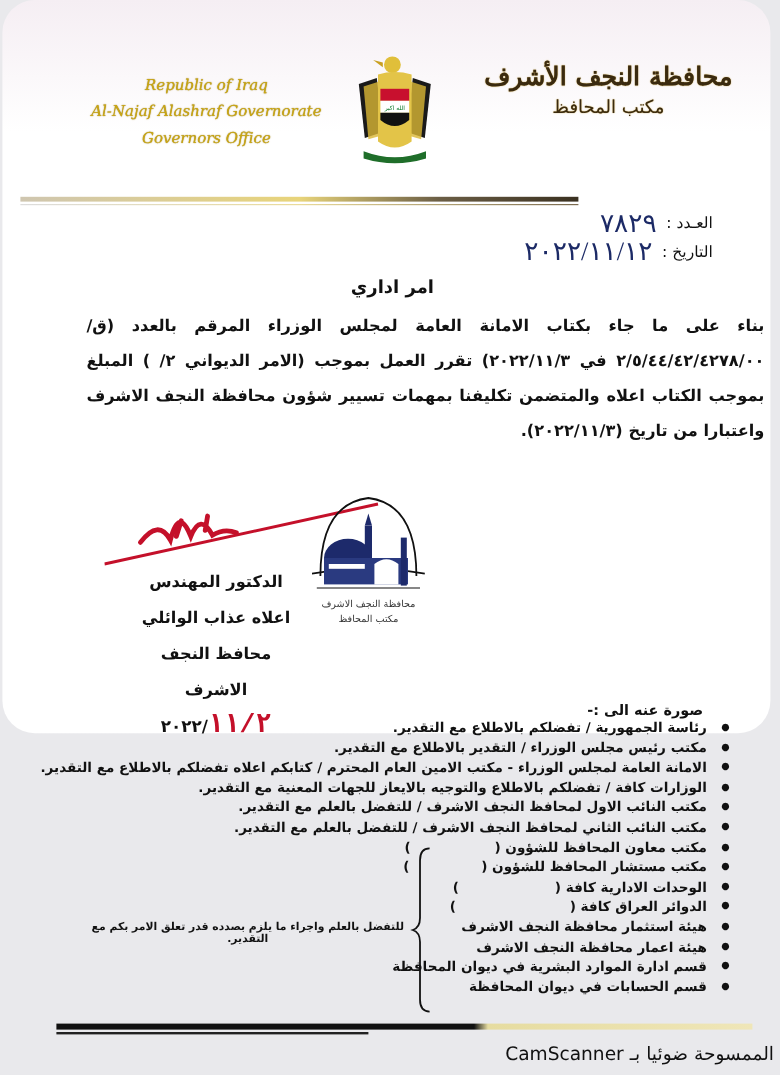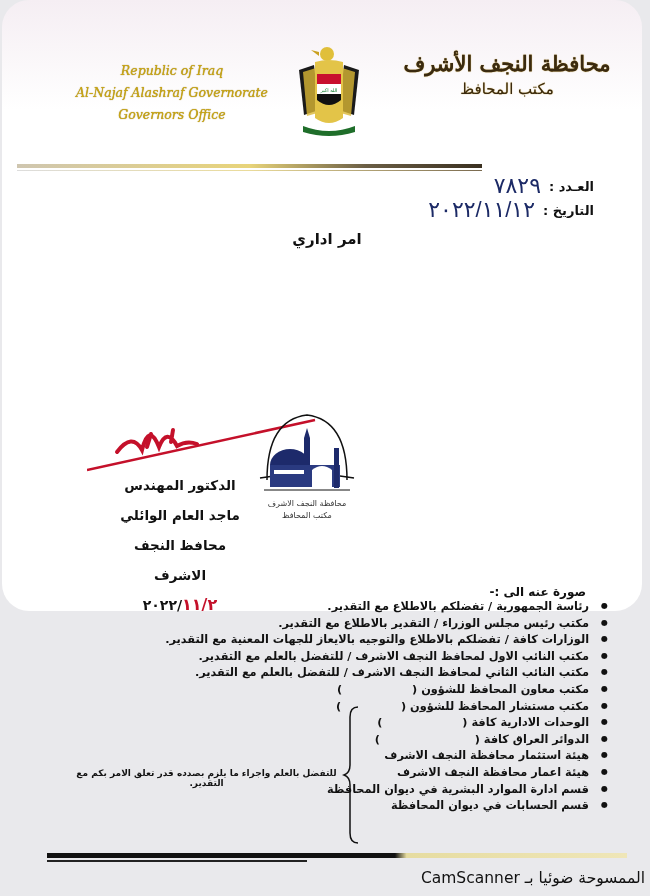--- a/index.html
+++ b/index.html
@@ -34,41 +34,41 @@
   .header-rule {
     position: absolute; left: 15px; top: 164px; width: 465px; height: 4px;
     background: linear-gradient(90deg, #cfc6b0 0%, #e8d47a 50%, #6b5e45 75%, #3a3020 100%);
   }
   .header-rule2 {
     position: absolute; left: 15px; top: 170px; width: 465px; height: 1px;
     background: linear-gradient(90deg, #ddd 0%, #eadb9a 50%, #7a6a4f 100%);
   }
   .ref-block { position: absolute; right: 48px; top: 174px; direction: rtl; }
   .ref-row { display: flex; align-items: center; gap: 8px; height: 24px; }
-  .ref-label { font-weight: bold; font-size: 13px; color: #111; }
+  .ref-label { font-weight: normal; font-size: 13px; color: #111; }
   .ref-value {
-    font-family: Liberation Sans, sans-serif; font-size: 22px; color: #1c2a66;
+    font-family: Liberation Serif, serif; font-size: 22px; color: #1c2a66;
     letter-spacing: 2px;
   }
   .title {
     position: absolute; left: 0; width: 650px; top: 230px; text-align: center;
     font-weight: bold; font-size: 15px; color: #111; direction: rtl;
   }
   .body-text {
     position: absolute; left: 70px; width: 565px; top: 258px;
     direction: rtl; text-align: justify; text-align-last: right;
     font-weight: bold; font-size: 13.5px; line-height: 29px; color: #111;
   }
   .sig-block {
     position: absolute; left: 108px; top: 470px; width: 140px;
     text-align: center; direction: rtl; color: #111;
     font-weight: bold; font-size: 13.5px; line-height: 30px;
   }
   .sig-date { color: #111; font-size: 14px; }
-  .sig-date .red { color: #c4102a; font-size: 16px; }
+  .sig-date .red { color: #c4102a; font-size: 22px; font-family: Liberation Mono, monospace; }
   .signature { position: absolute; left: 85px; top: 412px; width: 230px; height: 60px; }
   .stamp { position: absolute; left: 250px; top: 410px; width: 110px; height: 130px; }
   .cc-title {
     position: absolute; right: 56px; top: 585px; direction: rtl;
     font-weight: bold; font-size: 12px; color: #111;
   }
   .cc-list {
     position: absolute; right: 34px; top: 598px; direction: rtl;
     list-style: none; margin: 0; padding: 0;
     font-weight: bold; font-size: 11.3px; line-height: 15.6px; color: #111;
@@ -132,20 +132,21 @@
       <span class="ref-value">٧٨٢٩</span>
     </div>
     <div class="ref-row">
       <span class="ref-label">التاريخ :</span>
       <span class="ref-value">٢٠٢٢/١١/١٢</span>
     </div>
   </div>
 
   <div class="title">امر اداري</div>
 
+  <div class="body-text">بناء على ما جاء بكتاب الامانة العامة لمجلس الوزراء المرقم بالعدد (ق/٢/٥/٤٤/٤٢/٤٢٧٨/٠٠ في ٢٠٢٢/١١/٣) تقرر العمل بموجب (الامر الديواني ٢/ ) المبلغ بموجب الكتاب اعلاه والمتضمن تكليفنا بمهمات تسيير شؤون محافظة النجف الاشرف واعتبارا من تاريخ (٢٠٢٢/١١/٣).</div>
 
   <svg class="signature" viewBox="0 0 230 60">
     <path d="M0 58 L228 8" stroke="#c4102a" stroke-width="2.5" fill="none"></path>
     <path d="M30 40 Q45 20 55 38 Q62 10 72 35 Q80 15 90 34 Q100 28 110 32 M60 35 L64 22 M84 30 L86 18" stroke="#c4102a" stroke-width="4" fill="none" stroke-linecap="round"></path>
   </svg>
 
   <svg class="stamp" viewBox="0 0 110 130">
     <path d="M15 70 Q15 10 55 5 Q95 10 95 70" stroke="#111" stroke-width="1.5" fill="none"></path>
     <path d="M8 68 L22 66 M88 66 L102 68" stroke="#111" stroke-width="1.5"></path>
     <rect x="52" y="28" width="6" height="48" fill="#1d2a6b"></rect>
@@ -155,32 +156,33 @@
     <rect x="22" y="60" width="30" height="4" fill="#ffffff"></rect>
     <path d="M60 60 Q70 52 80 60 L80 77 L60 77 Z" fill="#ffffff"></path>
     <rect x="82" y="38" width="5" height="40" fill="#1d2a6b"></rect>
     <line x1="12" y1="80" x2="98" y2="80" stroke="#111" stroke-width="1"></line>
     <text x="55" y="96" font-size="8" text-anchor="middle" fill="#333">محافظة النجف الاشرف</text>
     <text x="55" y="108" font-size="8" text-anchor="middle" fill="#333">مكتب المحافظ</text>
   </svg>
 
   <div class="sig-block">
     <div>الدكتور المهندس</div>
-    <div>ماجد العام الوائلي</div>
+    <div>اعلاه عذاب الوائلي</div>
     <div>محافظ النجف الاشرف</div>
     <div class="sig-date" style="direction:ltr">
       <span>٢٠٢٢/</span><span class="red">١١/٢</span>
     </div>
   </div>
 
   <div class="cc-title">صورة عنه الى :-</div>
 
   <ul class="cc-list">
     <li>رئاسة الجمهورية / تفضلكم بالاطلاع مع التقدير.</li>
     <li>مكتب رئيس مجلس الوزراء / التقدير بالاطلاع مع التقدير.</li>
+    <li>الامانة العامة لمجلس الوزراء - مكتب الامين العام المحترم / كتابكم اعلاه تفضلكم بالاطلاع مع التقدير.</li>
     <li>الوزارات كافة / تفضلكم بالاطلاع والتوجيه بالايعاز للجهات المعنية مع التقدير.</li>
     <li>مكتب النائب الاول لمحافظ النجف الاشرف / للتفضل بالعلم مع التقدير.</li>
     <li>مكتب النائب الثاني لمحافظ النجف الاشرف / للتفضل بالعلم مع التقدير.</li>
     <li><span>مكتب معاون المحافظ للشؤون (</span><span style="display:inline-block;width:75px;text-align:left">)</span></li>
     <li><span>مكتب مستشار المحافظ للشؤون (</span><span style="display:inline-block;width:65px;text-align:left">)</span></li>
     <li><span>الوحدات الادارية كافة (</span><span style="display:inline-block;width:85px;text-align:left">)</span></li>
     <li><span>الدوائر العراق كافة (</span><span style="display:inline-block;width:100px;text-align:left">)</span></li>
     <li>هيئة استثمار محافظة النجف الاشرف</li>
     <li>هيئة اعمار محافظة النجف الاشرف</li>
     <li>قسم ادارة الموارد البشرية في ديوان المحافظة</li>

